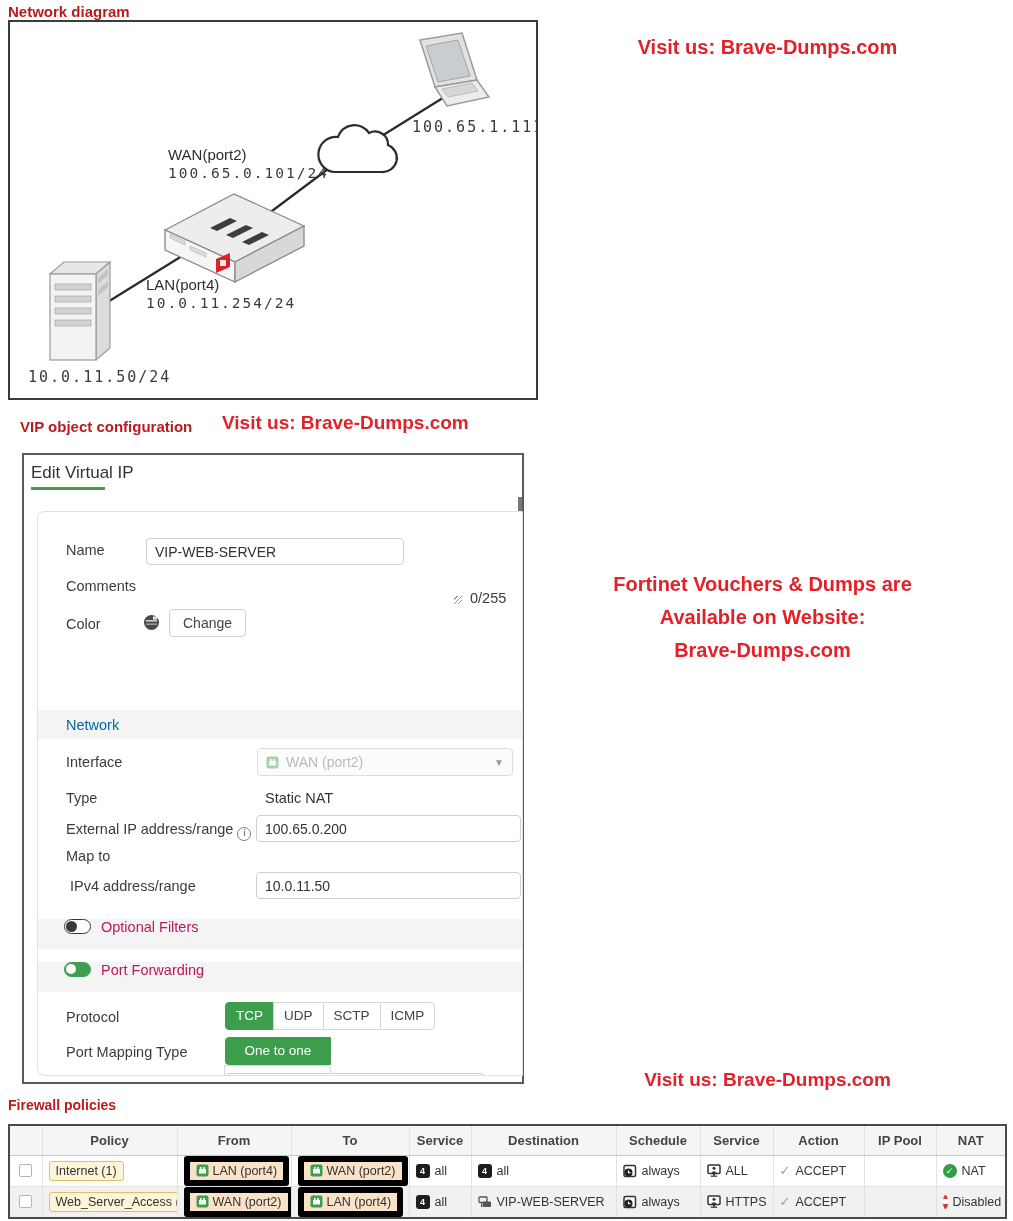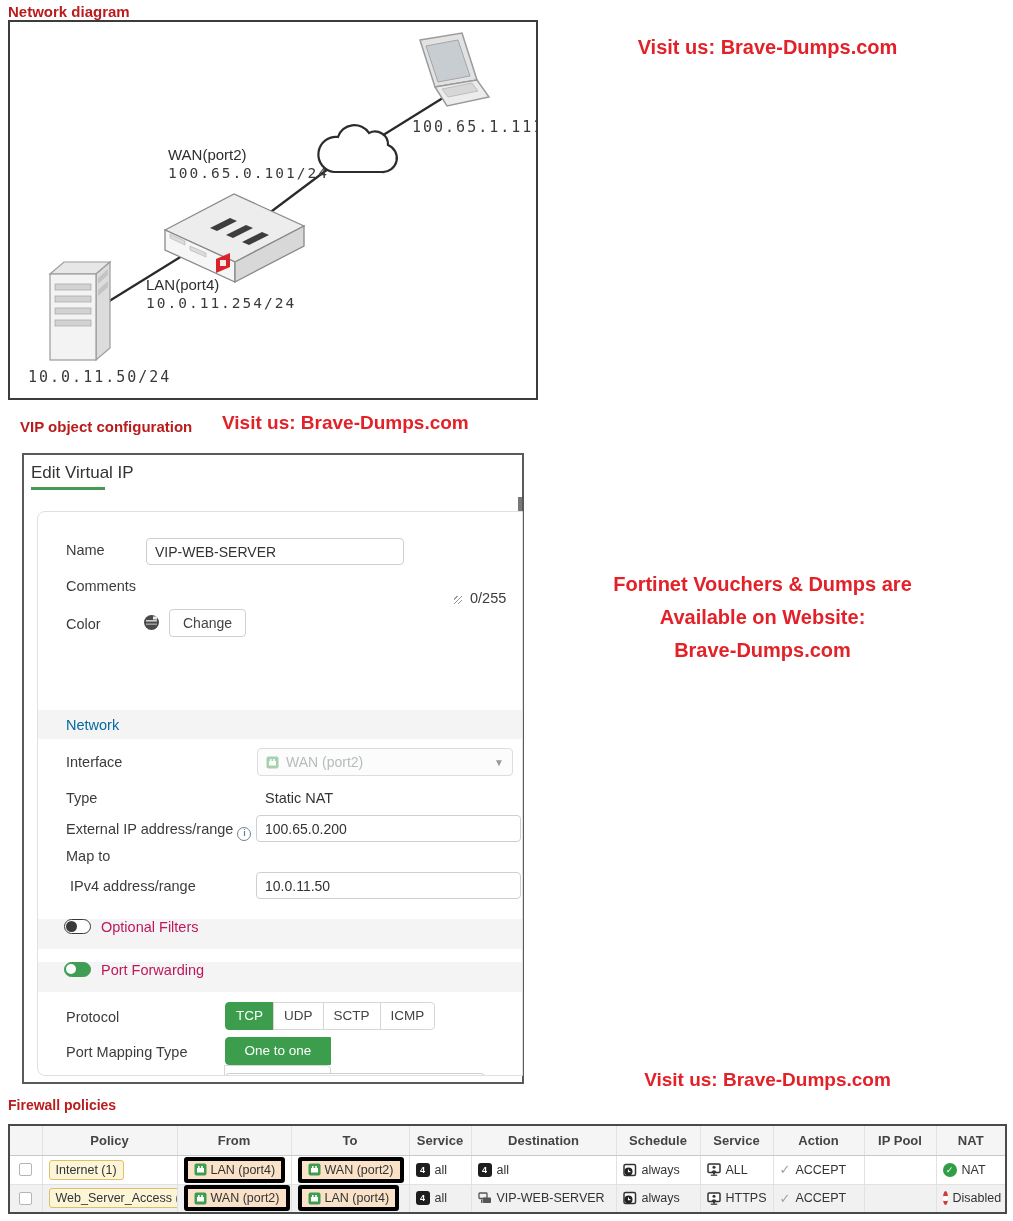--- a/index.html
+++ b/index.html
@@ -64,21 +64,21 @@
               border:2px solid #4a4a4a; table-layout:fixed; background:#fff; }
   #fw-table th { background:#f5f5f5; font-size:13px; color:#444; font-weight:bold; height:30px;
                  border-bottom:1px solid #c9c9c9; border-right:1px solid #e2e2e2; text-align:center; }
   #fw-table td { font-size:12.5px; color:#333; height:29px; border-right:1px solid #e2e2e2;
                  border-bottom:1px solid #e2e2e2; padding:0 6px; white-space:nowrap; overflow:hidden; }
   #fw-table tr.alt td { background:#f1f1f1; }
   .cellflex { display:flex; align-items:center; gap:5px; }
   .chk { width:13px; height:13px; border:1px solid #b5b5b5; border-radius:2px; background:#fff; margin:0 auto; }
   .badge { display:inline-flex; align-items:center; gap:4px; padding:2px 6px; border-radius:3px; font-size:12.5px; }
   .badge.policy { background:#fdf5d7; border:1px solid #dfc06a; }
-  .badge.port { background:#f9e2c7; border:4px solid #000000; }
+  .badge.port { background:#f9e2c7; border:6px solid #000000; }
   .chip4 { display:inline-flex; width:14px; height:14px; background:#1d1d1d; border-radius:3px;
            color:#fff; font-size:9px; font-weight:bold; align-items:center; justify-content:center; }
   .nat-dot { display:inline-flex; width:14px; height:14px; border-radius:50%; align-items:center;
              justify-content:center; color:#fff; font-size:9px; }
   .nat-dot.ok { background:#2f9e44; }
   .nat-dot.dis { background:#cf3a3a; }
   .nat-dot.dis i { display:block; width:5px; height:5px; background:#fff; border-radius:1px; }
   .accept-check { color:#9aa39a; font-size:13px; }
   svg text { font-family:"Liberation Sans",sans-serif; }
   svg text.mono { font-family:"DejaVu Sans Mono", monospace; letter-spacing:2px; }

